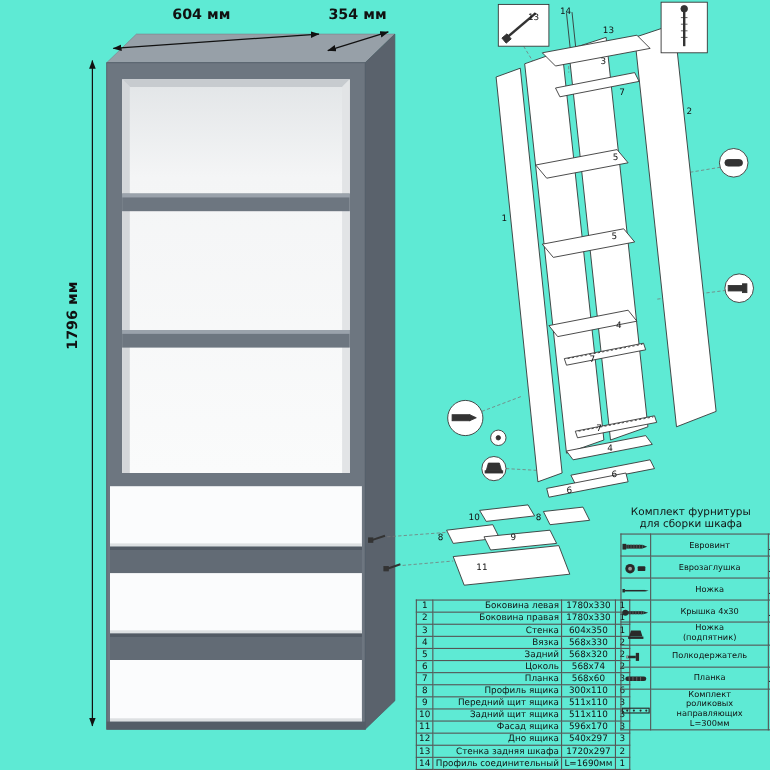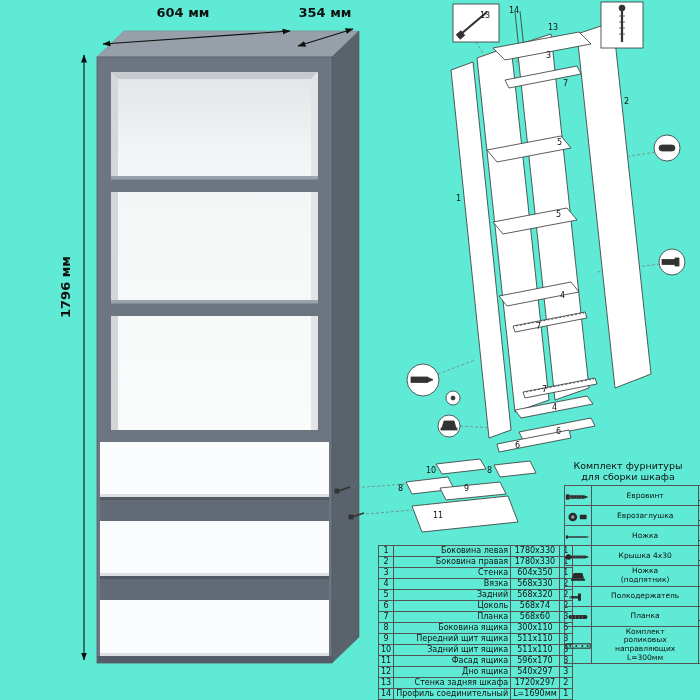--- a/index.html
+++ b/index.html
@@ -308,21 +308,21 @@
           <td class="pc-qty">2</td>
         </tr>
         <tr>
           <td class="pc-num">7</td>
           <td class="pc-name">Планка</td>
           <td class="pc-size">568x60</td>
           <td class="pc-qty">3</td>
         </tr>
         <tr>
           <td class="pc-num">8</td>
-          <td class="pc-name">Боковина ящика</td>
+          <td class="pc-name">Профиль ящика</td>
           <td class="pc-size">300x110</td>
           <td class="pc-qty">6</td>
         </tr>
         <tr>
           <td class="pc-num">9</td>
           <td class="pc-name">Передний щит ящика</td>
           <td class="pc-size">511x110</td>
           <td class="pc-qty">3</td>
         </tr>
         <tr>

